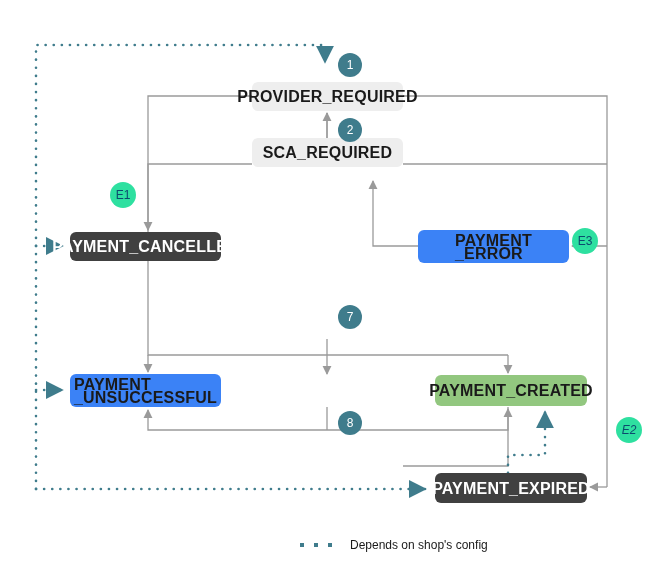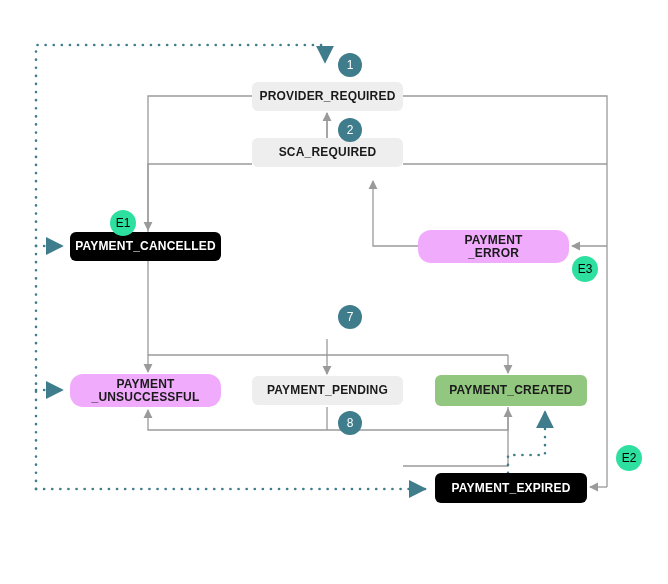--- a/index.html
+++ b/index.html
@@ -24,41 +24,39 @@
     width: 668px;
     height: 584px;
   }
   .node {
     position: absolute;
     box-sizing: border-box;
     border-radius: 6px;
     display: flex;
     align-items: center;
     justify-content: center;
-    text-align: center;
-    font-size: 12px;
+    font-size: 16px;
     font-weight: bold;
     letter-spacing: 0.2px;
     line-height: 13px;
     z-index: 3;
     white-space: pre-line;
   }
   .node-grey {
     background: #eeeeee;
     color: #1a1a1a;
   }
   .node-dark {
-    background: #000000;
+    background: #404040;
     color: #ffffff;
     border-radius: 6px;
   }
   .node-pink {
-    background: #f0abfc;
+    background: #3b82f6;
     color: #1a1a1a;
-    border-radius: 13px;
   }
   .node-green {
     background: #92c77f;
     color: #1a1a1a;
   }
   .badge-num {
     position: absolute;
     width: 24px;
     height: 24px;
     border-radius: 50%;
@@ -69,27 +67,26 @@
     align-items: center;
     justify-content: center;
     z-index: 4;
   }
   .badge-e {
     position: absolute;
     width: 26px;
     height: 26px;
     border-radius: 50%;
     background: #2ee0a0;
-    color: #000000;
+    color: #0c4a6e;
     font-size: 12px;
     display: flex;
     align-items: center;
     justify-content: center;
     z-index: 4;
-    margin-top: 28px;
   }
   #legend {
     position: absolute;
     left: 300px;
     top: 538px;
     display: flex;
     align-items: center;
     gap: 12px;
     z-index: 4;
   }
@@ -169,29 +166,32 @@
   <div class="node node-grey" style="left:252px; top:138px; width:151px; height:29px;">SCA_REQUIRED</div>
 
   <div class="node node-dark" style="left:70px; top:232px; width:151px; height:29px;">PAYMENT_CANCELLED</div>
 
   <div class="node node-pink" style="left:418px; top:230px; width:151px; height:33px;">PAYMENT
 _ERROR</div>
 
   <div class="node node-pink" style="left:70px; top:374px; width:151px; height:33px;">PAYMENT
 _UNSUCCESSFUL</div>
 
-  <div class="node node-grey" style="left:252px; top:376px; width:151px; height:29px;">PAYMENT_PENDING</div>
 
   <div class="node node-dark" style="left:435px; top:473px; width:152px; height:30px;">PAYMENT_EXPIRED</div>
 
   <div class="node node-green" style="left:435px; top:375px; width:152px; height:31px;">PAYMENT_CREATED</div>
 
   <div class="badge-num" style="left:338px; top:53px;">1</div>
   <div class="badge-num" style="left:338px; top:118px;">2</div>
   <div class="badge-num" style="left:338px; top:305px;">7</div>
   <div class="badge-num" style="left:338px; top:411px;">8</div>
 
   <div class="badge-e" style="left:110px; top:182px;">E1</div>
   <div class="badge-e" style="left:572px; top:228px;">E3</div>
-  <div class="badge-e" style="left:616px; top:417px;">E2</div>
+  <div class="badge-e" style="left:616px; top:417px;font-style:italic;">E2</div>
 
+  <div id="legend">
+    <div id="legend-swatch"></div>
+    <div id="legend-label">Depends on shop's config</div>
+  </div>
 
 </div>
 
 </body></html>

